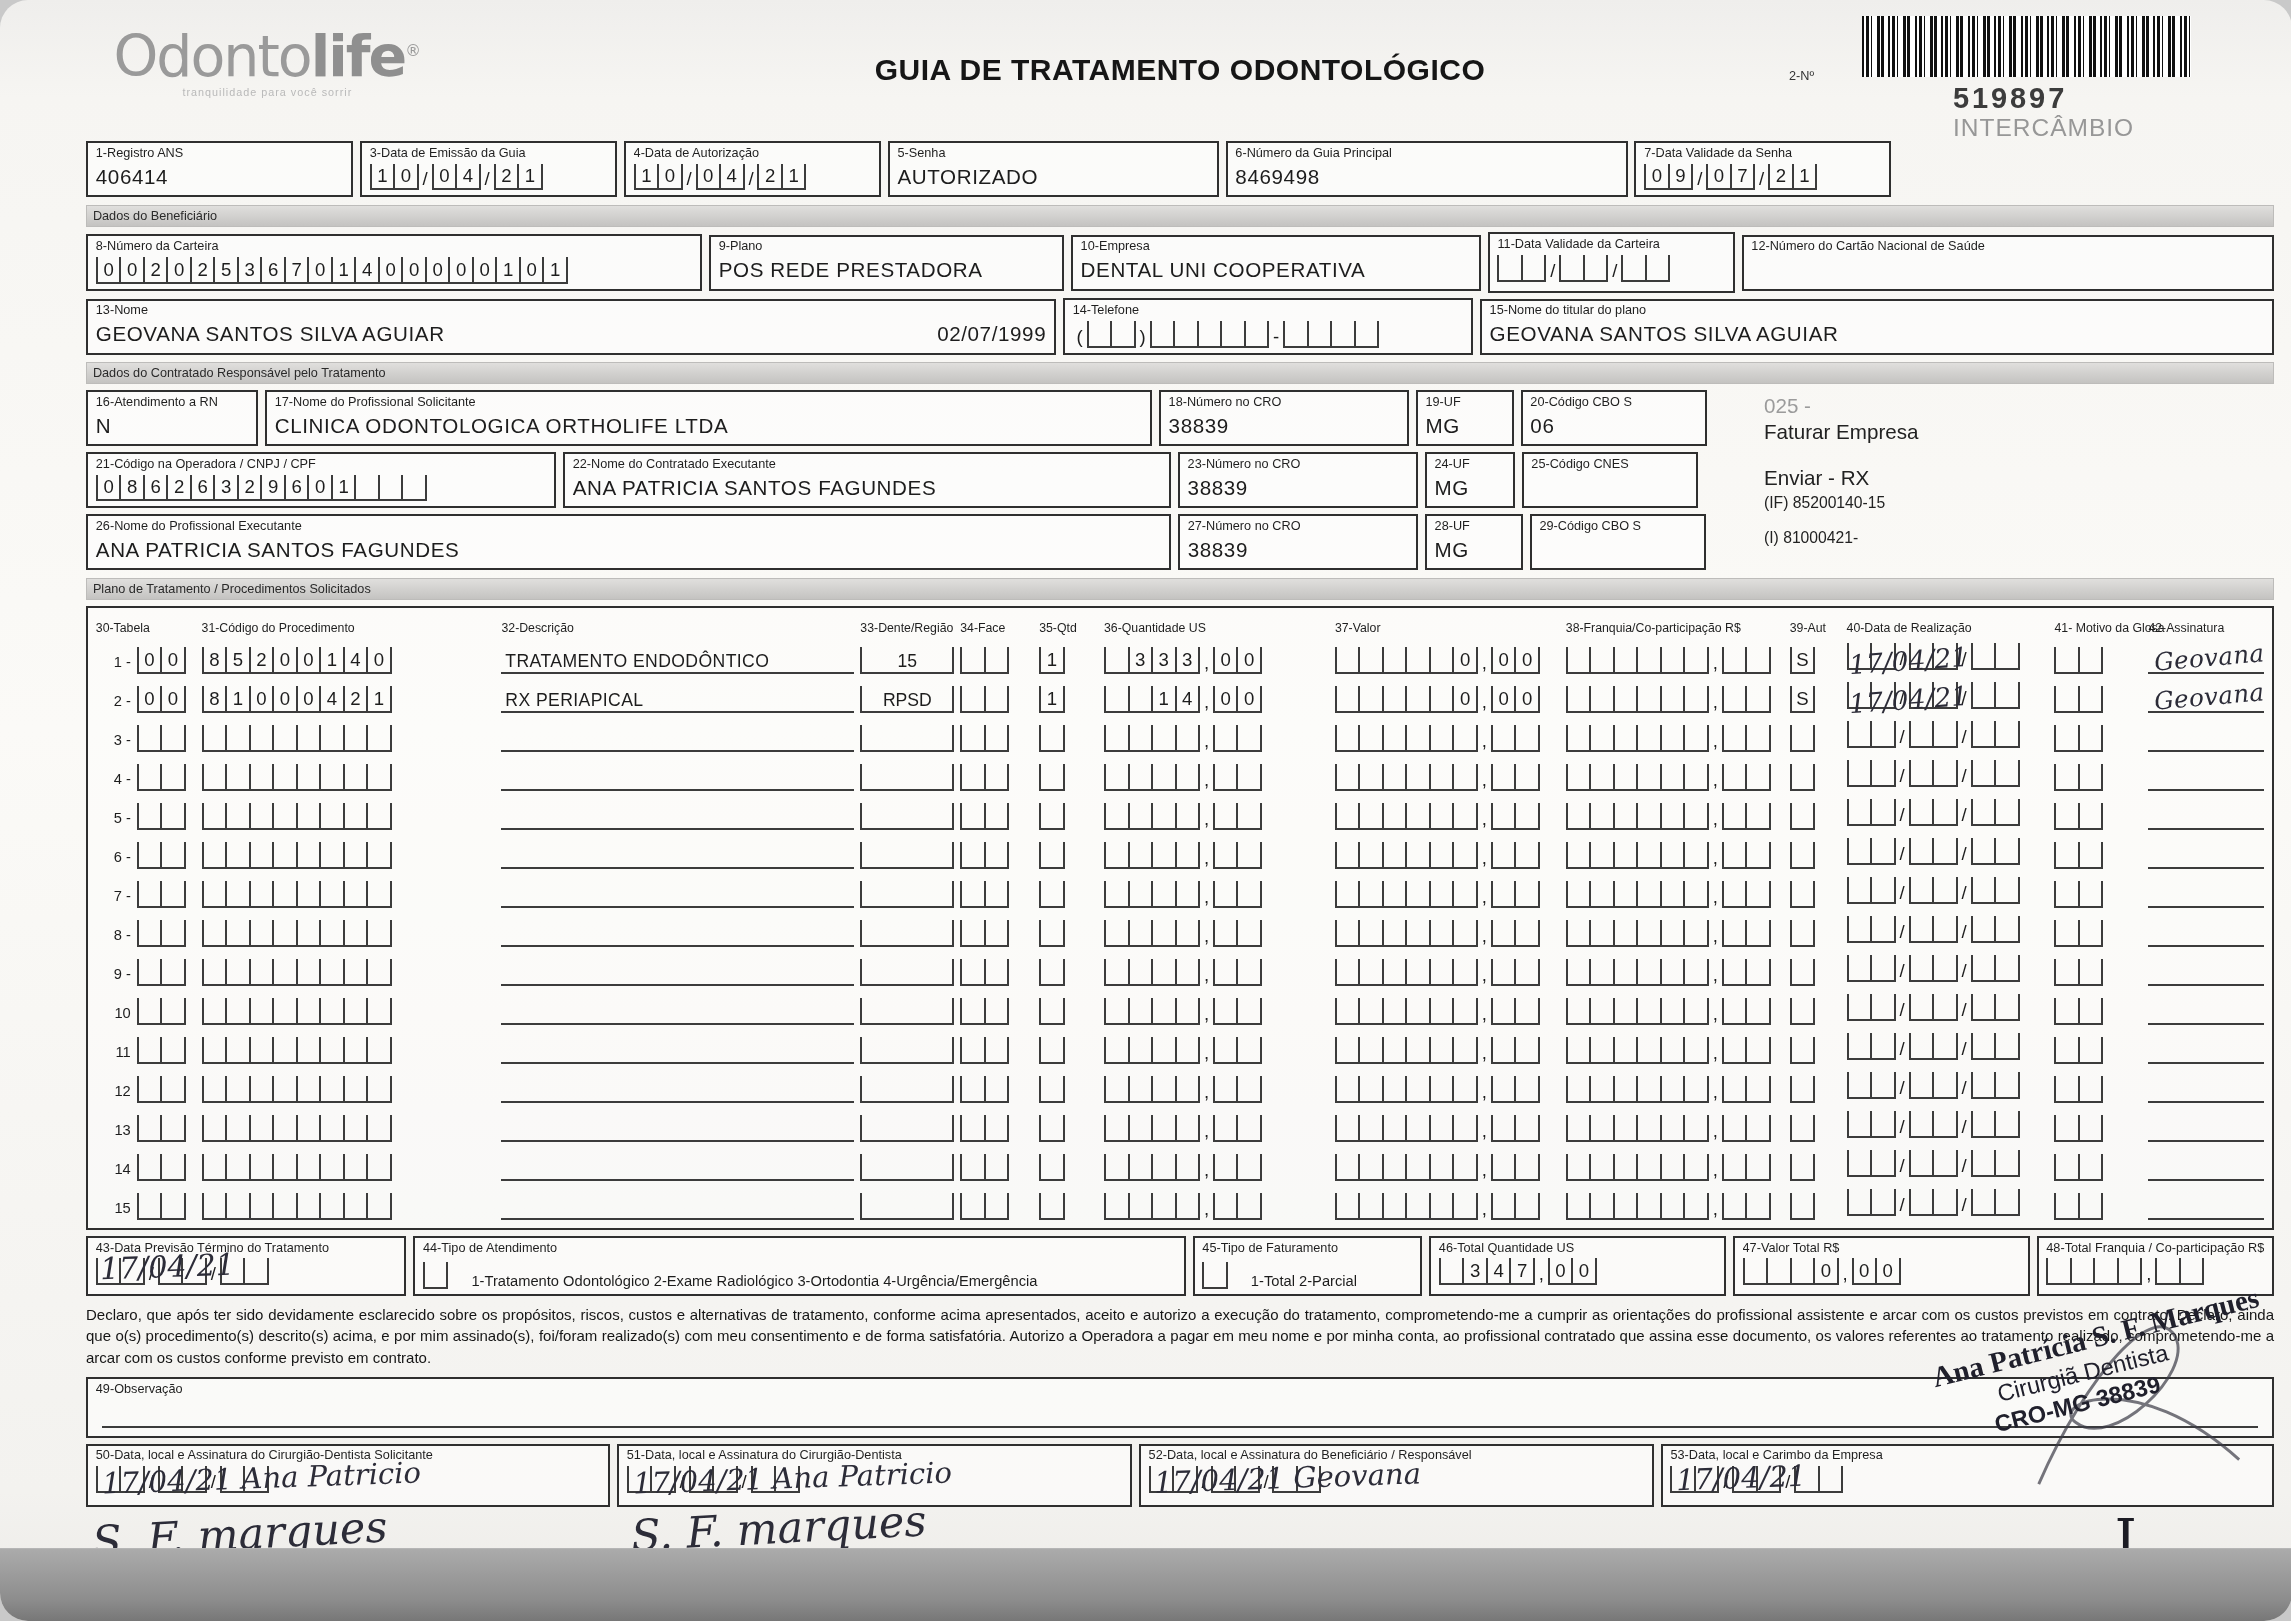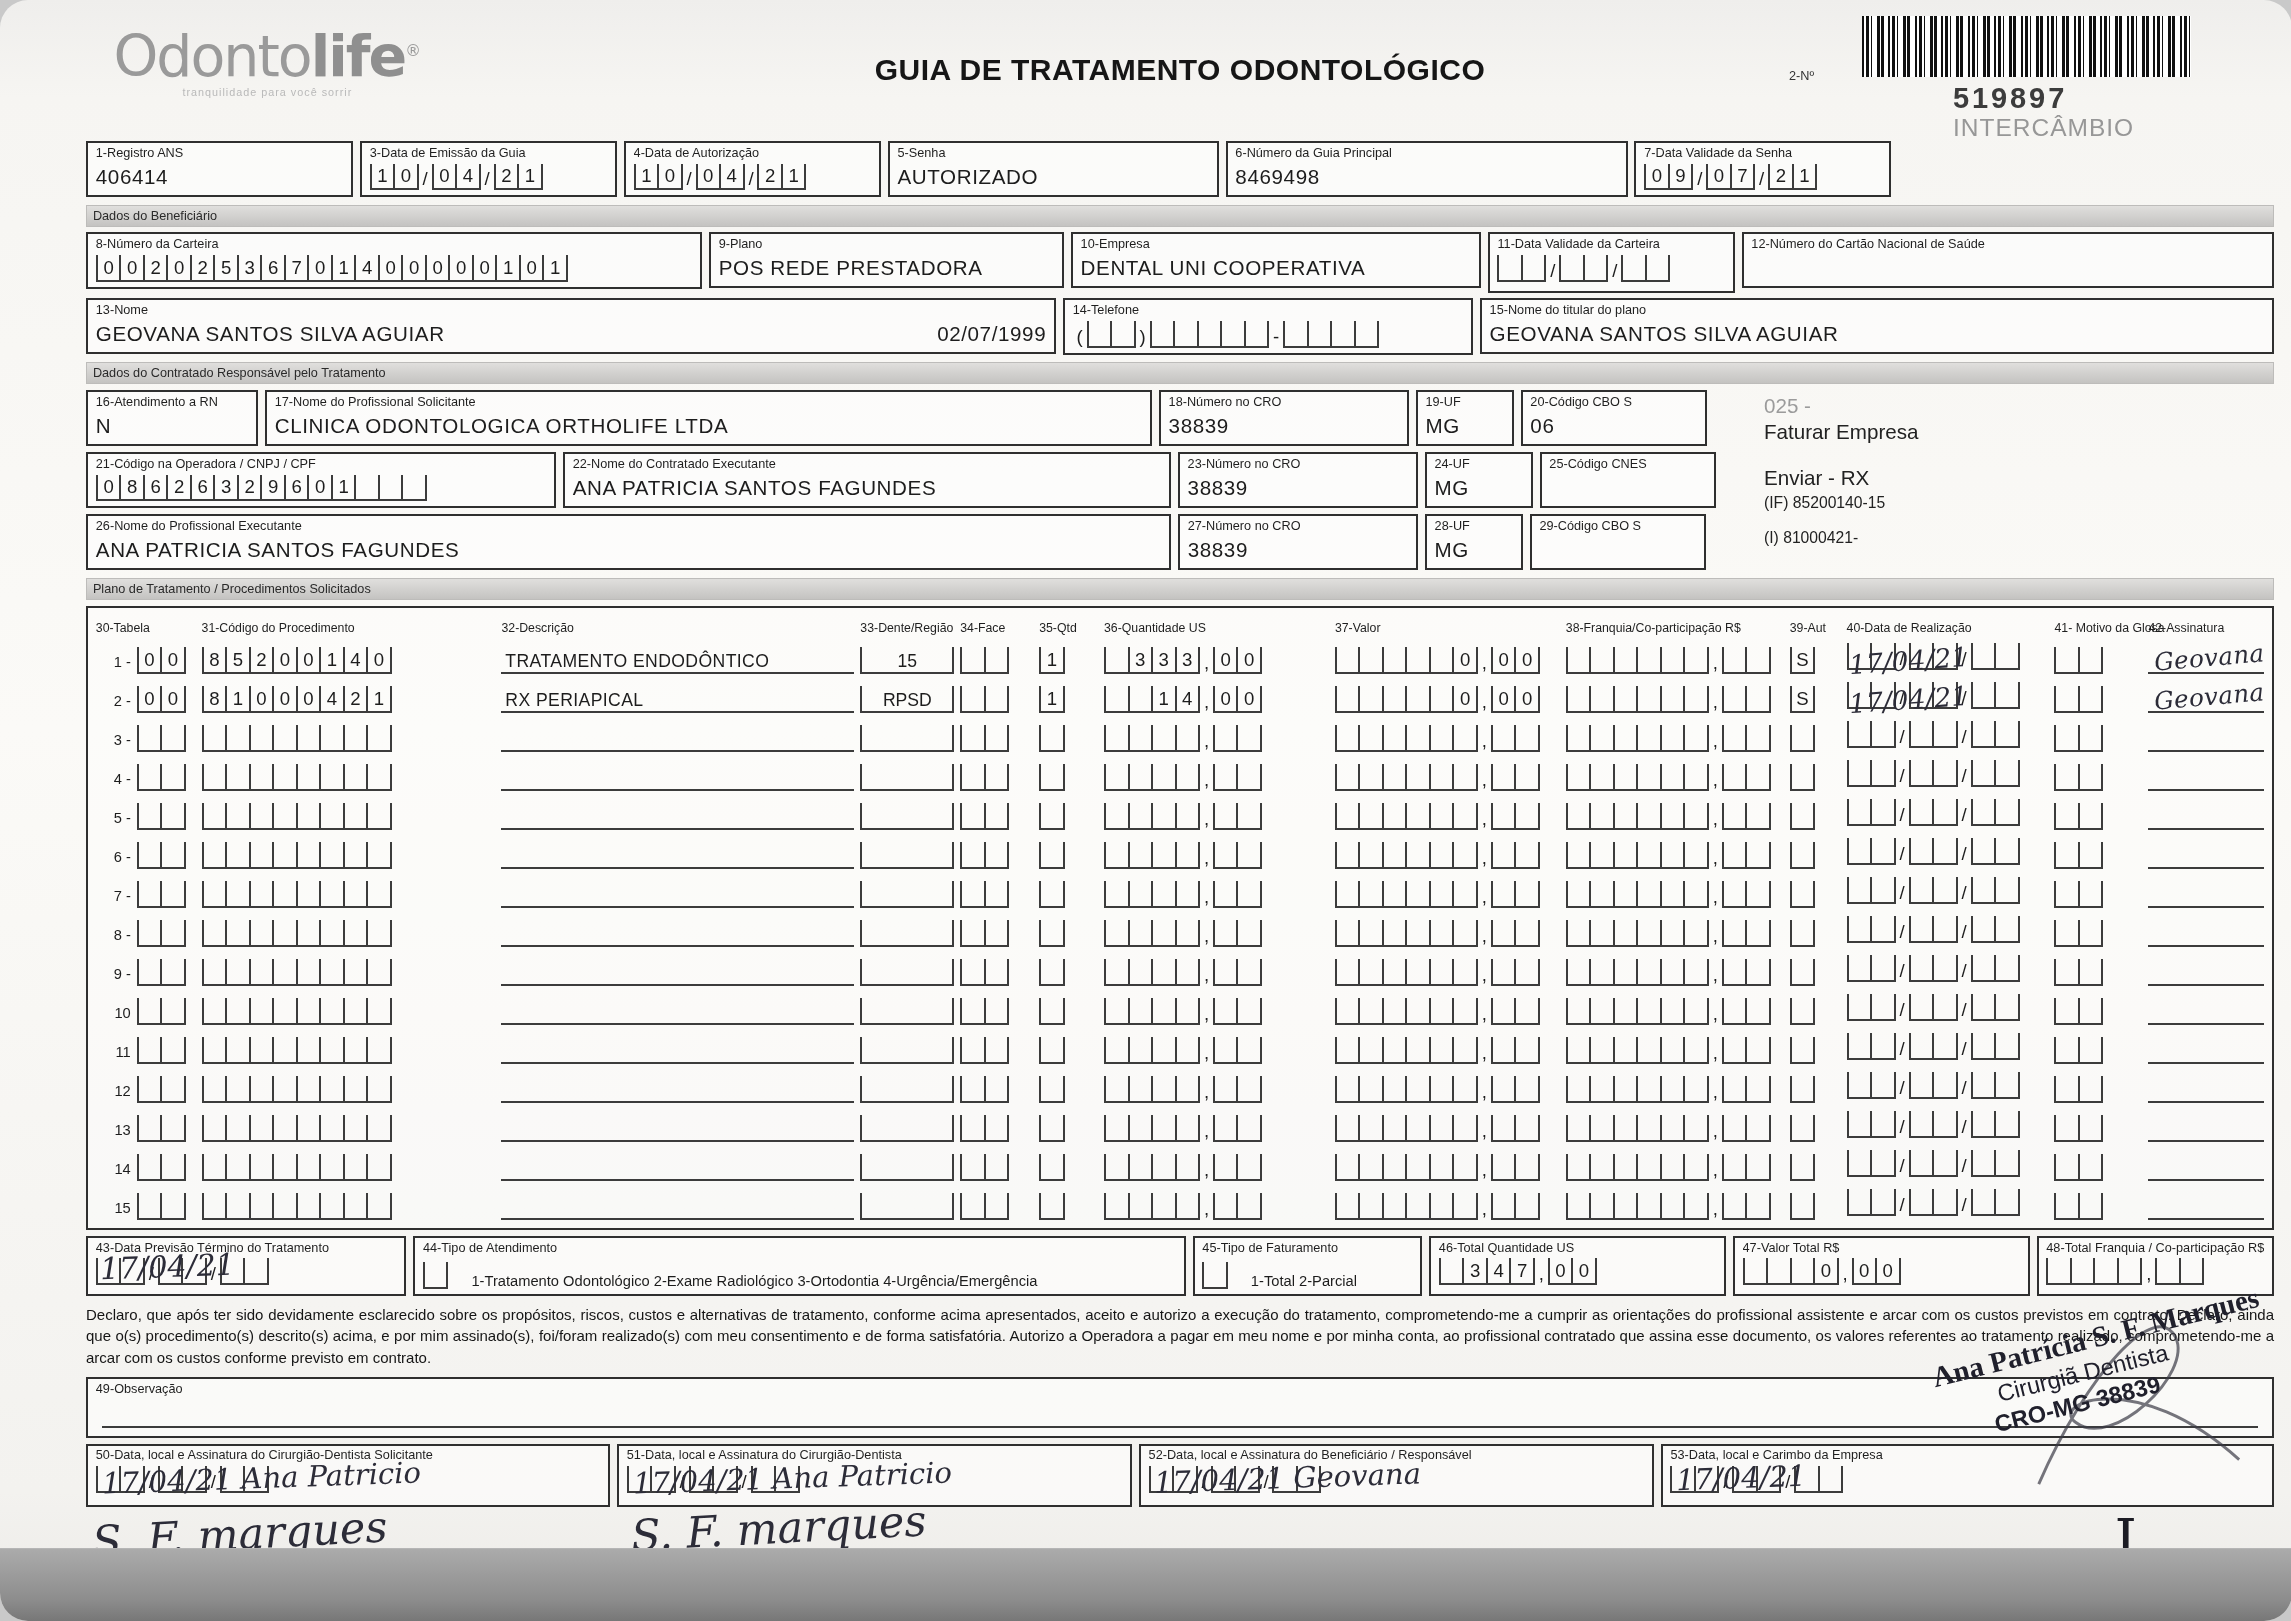--- a/index.html
+++ b/index.html
@@ -17,21 +17,21 @@
   .logo .reg { font-size:15.7px; vertical-align:super; }
   .logo .tag { font-size:10.8px; letter-spacing:1px; color:#b9b9b9; margin-top:-3.9px; padding-left:69px; }
   .doc-title { position:absolute; left:50%; transform:translateX(-50%); top:47px; font-size:30px; font-weight:bold; letter-spacing:0.5px; color:#161616; white-space:nowrap; }
   .bc-label { position:absolute; left:1703px; top:63px; font-size:12.7px; color:#333; }
   .barcode { position:absolute; left:1776px; top:9.8px; width:329px; height:61px;
      background:repeating-linear-gradient(90deg,#101010 0 2px,#fff 2px 3.9px,#101010 3.9px 6.9px,#fff 6.9px 8.8px,#101010 8.8px 9.8px,#fff 9.8px 14.7px,#101010 14.7px 17.6px,#fff 17.6px 18.6px,#101010 18.6px 21.6px,#fff 21.6px 26.5px); }
   .bc-number { position:absolute; left:1867px; top:76px; font-size:29px; font-weight:bold; letter-spacing:2.9px; color:#3c3c3c; }
   .bc-sub { position:absolute; left:1867px; top:108px; font-size:24.5px; letter-spacing:1px; color:#979797; }
 
   
-  .frow { display:flex; gap:6.9px; margin-top:5.9px; align-items:flex-start; }
+  .frow { display:flex; gap:6.9px; margin-top:5.9px; align-items:center; }
   .fbox { border:2px solid #2f2f2f; background:rgba(255,255,255,.55); padding:2.9px 7.8px 4.9px; min-height:56px; position:relative; overflow:visible; }
   .flabel { font-size:12.7px; color:#1f1f1f; white-space:nowrap; overflow:hidden; }
   .fvalue { font-size:20.6px; letter-spacing:0.6px; margin-top:4.9px; white-space:nowrap; }
   .grow { flex:1; }
   .between { display:flex; justify-content:space-between; align-items:flex-end; }
 
   .strip { margin-top:7.8px; background:linear-gradient(180deg,#e0dfdd,#c4c3c1); font-size:12.7px; padding:2.9px 5.9px; color:#2a2a2a; border:1px solid #bdbcba; }
 
   
   .comb { display:inline-flex; align-items:flex-end; margin-top:3.9px; }
@@ -296,21 +296,21 @@
               </div>
           </div>
           <div class="fbox" style="width:608px">
             <div class="flabel">22-Nome do Contratado Executante</div>
             <div class="fvalue">ANA PATRICIA SANTOS FAGUNDES</div>
           </div>
           <div class="fbox" style="width:240px">
             <div class="flabel">23-Número no CRO</div>
             <div class="fvalue">38839</div>
           </div>
-          <div class="fbox" style="width:108px">
+          <div class="fbox" style="width:90px">
             <div class="flabel">24-UF</div>
             <div class="fvalue">MG</div>
           </div>
           <div class="fbox" style="width:176px">
             <div class="flabel">25-Código CNES</div>
             <div class="fvalue"></div>
           </div>
         </div>
         <div class="frow">
           <div class="fbox" style="width:1085px">

